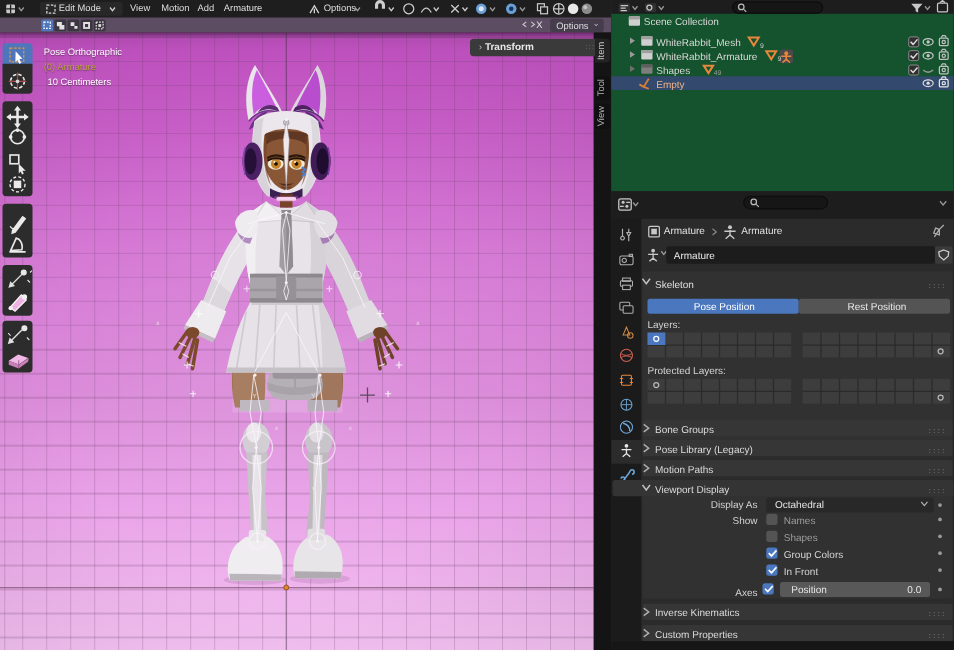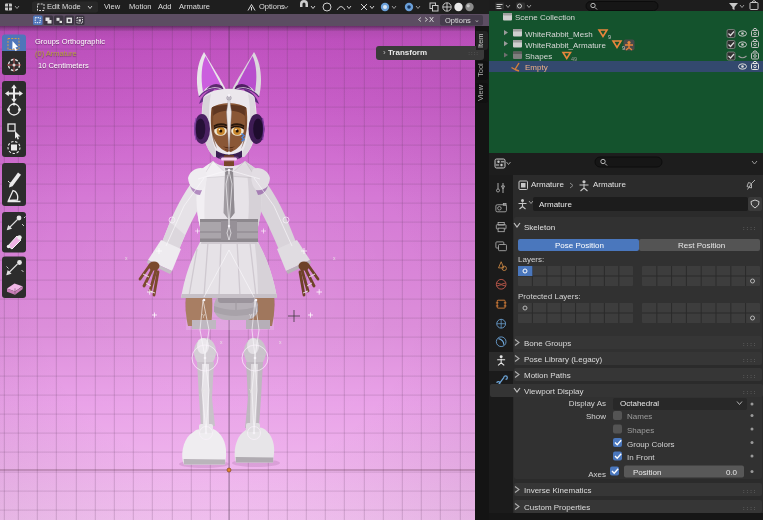--- a/index.html
+++ b/index.html
@@ -24,21 +24,21 @@
 #strip{position:absolute;left:475px;top:26px;width:14px;height:494px;background:#141414}
 .vtab{position:absolute;left:476px;width:12px;background:#101010;color:#ababab;border-radius:3px 0 0 3px;
 writing-mode:vertical-rl;transform:rotate(180deg);text-align:center;font-size:7.5px;color:#b4b4b4}
 
 .t{position:absolute;color:#dfdfdf;font-size:8px;line-height:10px;white-space:nowrap}
 .dim{color:#9a9a9a}
 
 #vptext1{position:absolute;left:35px;top:37px;color:#fff;font-size:7.5px;text-shadow:0 1px 1px rgba(0,0,0,.4)}
 #vptext2{position:absolute;left:35px;top:49px;color:#b8a23e;font-size:7.5px;text-shadow:0 1px 1px rgba(0,0,0,.4)}
 #vptext3{position:absolute;left:38px;top:61px;color:#fff;font-size:7.5px;text-shadow:0 1px 1px rgba(0,0,0,.4)}
-#npanel{position:absolute;left:376px;top:46px;width:108px;height:14px;background:#3a3a3a;border-radius:3px;color:#e8e8e8;font-size:8px;line-height:14px}
+#npanel{position:absolute;left:376px;top:31px;width:108px;height:14px;background:#3a3a3a;border-radius:3px;color:#e8e8e8;font-size:8px;line-height:14px}
 
 #right{position:absolute;left:489px;top:0;width:274px;height:520px;background:#262626}
 #outl{position:absolute;left:0;top:0;width:274px;height:153px;background:#14532d}
 #outlhdr{position:absolute;left:0;top:0;width:274px;height:11px;background:#1d1d1d}
 .orow{position:absolute;left:0;width:274px;height:10px;font-size:8px;color:#d8d8d8;line-height:10px}
 #props{position:absolute;left:0;top:153px;width:274px;height:360px;background:#2b2b2b}
 #prophdr{position:absolute;left:0;top:0;width:274px;height:22px;background:#1d1d1d}
 #ptabs{position:absolute;left:0;top:22px;width:24px;height:338px;background:#1b1b1b}
 #botbar{position:absolute;left:0;top:513px;width:274px;height:7px;background:#161616}
 .pt{position:absolute;font-size:8px;color:#d4d4d4;line-height:10px;white-space:nowrap}
@@ -115,21 +115,21 @@
       <rect x="77" y="3.6" width="5.5" height="5.5" fill="none" stroke="#e2e2e2" stroke-dasharray="1.3 1"></rect>
           <rect x="78.7" y="5.3" width="2.2" height="2.2"></rect>
     </g>
     <path d="M421 3.5 l-2.5 2 2.5 2 M425 3.5 l2.5 2 -2.5 2" stroke="#c8c8c8" fill="none"></path>
     <rect x="440" y="1" width="43" height="10.5" rx="2" fill="#453c4c"></rect>
   </svg>
   <div class="t" style="left:429px;top:15px;font-size:7.5px;color:#e6e6e6">X</div>
   <div class="t" style="left:445px;top:16px;font-size:7.5px">Options</div>
   <div class="t" style="left:474px;top:15px;font-size:7px;color:#b8b8b8">⌄</div>
 
-  <div id="vptext1">Groups Orthographic</div>
+  <div id="vptext1">Pose Orthographic</div>
   <div id="vptext2">(0) Armature</div>
   <div id="vptext3">10 Centimeters</div>
 
   <div id="npanel"><span style="margin-left:7px;color:#bcbcbc">›</span>&nbsp;<b style="font-weight:bold">Transform</b><span style="position:absolute;right:5px;top:0;color:#7a7a7a;font-size:6px;letter-spacing:1px">::::</span></div>
 
   <div class="vtab" style="top:31px;height:19px;background:#232323;color:#c8c8c8">Item</div>
   <div class="vtab" style="top:61px;height:19px">Tool</div>
   <div class="vtab" style="top:83px;height:20px">View</div>
 
   <svg class="abs" style="left:0;top:0" width="32" height="310">

